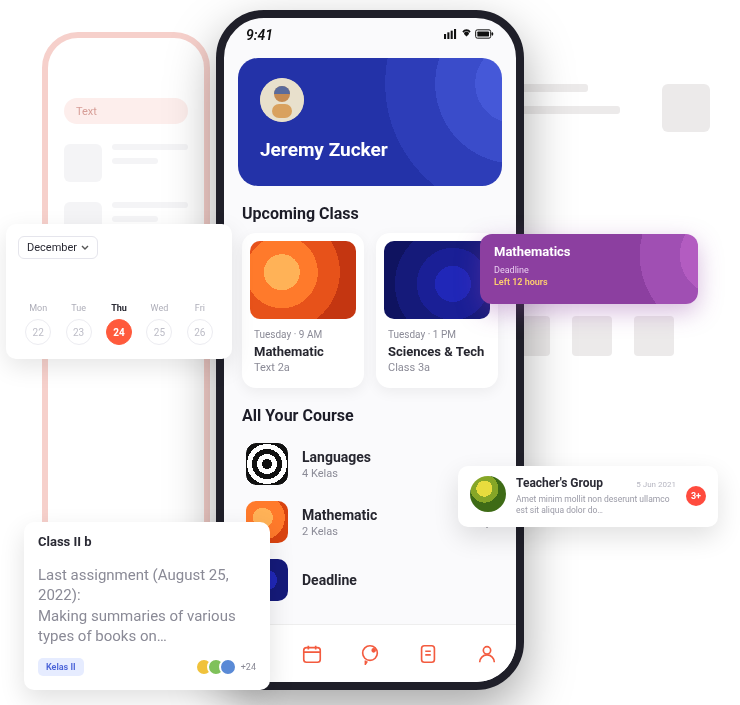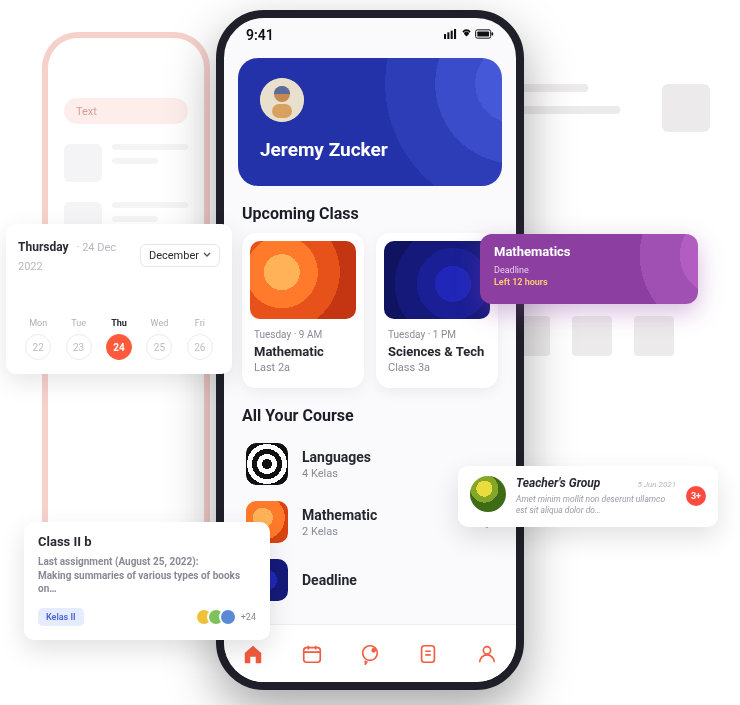--- a/index.html
+++ b/index.html
@@ -6,21 +6,21 @@
   body { width: 740px; height: 705px; background: #fff; position: relative; overflow: hidden; }
 
   
   .phone {
     position: absolute; left: 216px; top: 10px;
     width: 308px; height: 680px;
     background: #fafafc; border: 8px solid #1f1f29; border-radius: 48px;
     box-shadow: 0 20px 50px rgba(0,0,0,0.35);
     overflow: hidden; z-index: 5;
   }
-  .statusbar { height: 34px; display:flex; align-items:center; justify-content:space-between; padding:0 22px; font-size:14px; font-weight:600; color:#111; }
+  .statusbar { height: 34px; display:flex; align-items:center; justify-content:space-between; padding:0 22px; font-size:14px; font-weight:600; color:#111;font-style:italic; }
   .status-right svg { height:12px; }
   .hero {
     margin: 6px 14px 0; height: 128px; border-radius: 20px;
     background: radial-gradient(circle at 105% 20%, #4558d8 0 40px, #3a4cca 40px 80px, #2d3db8 80px 130px, #2332a8 130px);
     padding: 20px 22px; color:#fff; position:relative;
   }
   .avatar { width:44px; height:44px; border-radius:50%; background:#d8d2c0; display:flex; align-items:center; justify-content:center; overflow:hidden; }
   .avatar svg { width:44px; height:44px; }
   .hero-name { margin-top:16px; font-size:19px; font-weight:700; }
 
@@ -96,34 +96,34 @@
   .purplecard .pc-l { color:#e9cdf0; }
   .purplecard .pc-v { font-weight:600; margin-top:2px; }
   .purplecard .pc-v.warn { color:#ffcf6e; }
 
   
   .asscard {
     position:absolute; left:24px; top:522px; width:246px; background:#fff; border-radius:10px;
     box-shadow:0 10px 26px rgba(0,0,0,0.12); padding:12px 14px 14px; z-index:7;
   }
   .asscard .ac-title { font-size:13px; font-weight:700; color:#2a2a34; }
-  .asscard .ac-sub { font-size:10px; color:#8a8a96; margin-top:6px; line-height:1.35;font-weight:bold; }
+  .asscard .ac-sub { font-size:15px; color:#8a8a96; margin-top:16px; line-height:1.35; }
   .asscard .ac-bot { display:flex; align-items:center; justify-content:space-between; margin-top:12px; }
   .ac-tag { background:#e6ecff; color:#4a63d8; font-size:9px; font-weight:600; padding:4px 8px; border-radius:5px; }
   .ac-avs { display:flex; align-items:center; }
   .ac-avs .a { width:18px; height:18px; border-radius:50%; border:2px solid #fff; margin-left:-6px; }
   .ac-avs .more { font-size:9px; color:#8a8a96; margin-left:4px; }
 
   
   .tgcard {
     position:absolute; left:458px; top:466px; width:260px; background:#fff; border-radius:10px;
     box-shadow:0 10px 26px rgba(0,0,0,0.12); padding:10px 12px; z-index:7; display:flex; gap:10px;
   }
   .tgcard .tg-av { width:36px; height:36px; border-radius:50%; background: radial-gradient(circle at 40% 35%, #e8dc3e 0 8px, #86a627 8px 14px, #3e6b16 14px); flex:none; }
-  .tgcard .tg-body { flex:1;font-style:italic; }
+  .tgcard .tg-body { flex:1; }
   .tgcard .tg-top { display:flex; justify-content:space-between; align-items:baseline; }
   .tgcard .tg-name { font-size:12px; font-weight:700; color:#2a2a34; }
   .tgcard .tg-date { font-size:8px; color:#b7b7c2; }
   .tgcard .tg-msg { font-size:8.5px; color:#9a9aa6; margin-top:4px; line-height:1.35; }
   .tgcard .tg-badge { width:20px; height:20px; border-radius:50%; background:#ff4b3e; color:#fff; font-size:9px; font-weight:700; display:flex; align-items:center; justify-content:center; align-self:center; }
 </style>
 </head>
 <body>
 
 <div class="ghost-phone">
@@ -194,21 +194,21 @@
     </div>
     <div class="hero-name">Jeremy Zucker</div>
   </div>
 
   <div class="section-h">Upcoming Class</div>
   <div class="upcoming">
     <div class="card">
       <div class="thumb orange"></div>
       <div class="meta"><span>Tuesday</span> · <span>9 AM</span></div>
       <div class="title">Mathematic</div>
-      <div class="klass">Last 2a</div>
+      <div class="klass">Text 2a</div>
     </div>
     <div class="card">
       <div class="thumb blue"></div>
       <div class="meta"><span>Tuesday</span> · <span>1 PM</span></div>
       <div class="title">Sciences &amp; Tech</div>
       <div class="klass">Class 3a</div>
     </div>
   </div>
 
   <div class="section-h">All Your Course</div>
@@ -258,24 +258,20 @@
         </svg></span>
     <span class="ticon"><svg viewBox="0 0 24 24" fill="none" stroke="#f35b3f" stroke-width="1.8">
           <circle cx="12" cy="8" r="4"></circle>
           <path d="M4 21a8 8 0 0 1 16 0"></path>
         </svg></span>
   </div>
 </div>
 
 <div class="datecard">
   <div class="dc-top">
-    <div>
-      <span class="dc-day">Thursday</span>
-      <span class="dc-date"> · <span>24 Dec 2022</span></span>
-    </div>
     <div class="dc-select">
       <span>December</span>
       <svg width="8" height="6" viewBox="0 0 8 6">
           <path d="M1 1l3 3 3-3" fill="none" stroke="#555" stroke-width="1.4"></path>
         </svg>
     </div>
   </div>
   <div class="dc-days">
     <div class="dc-col">
         <div class="dw">Mon</div>

